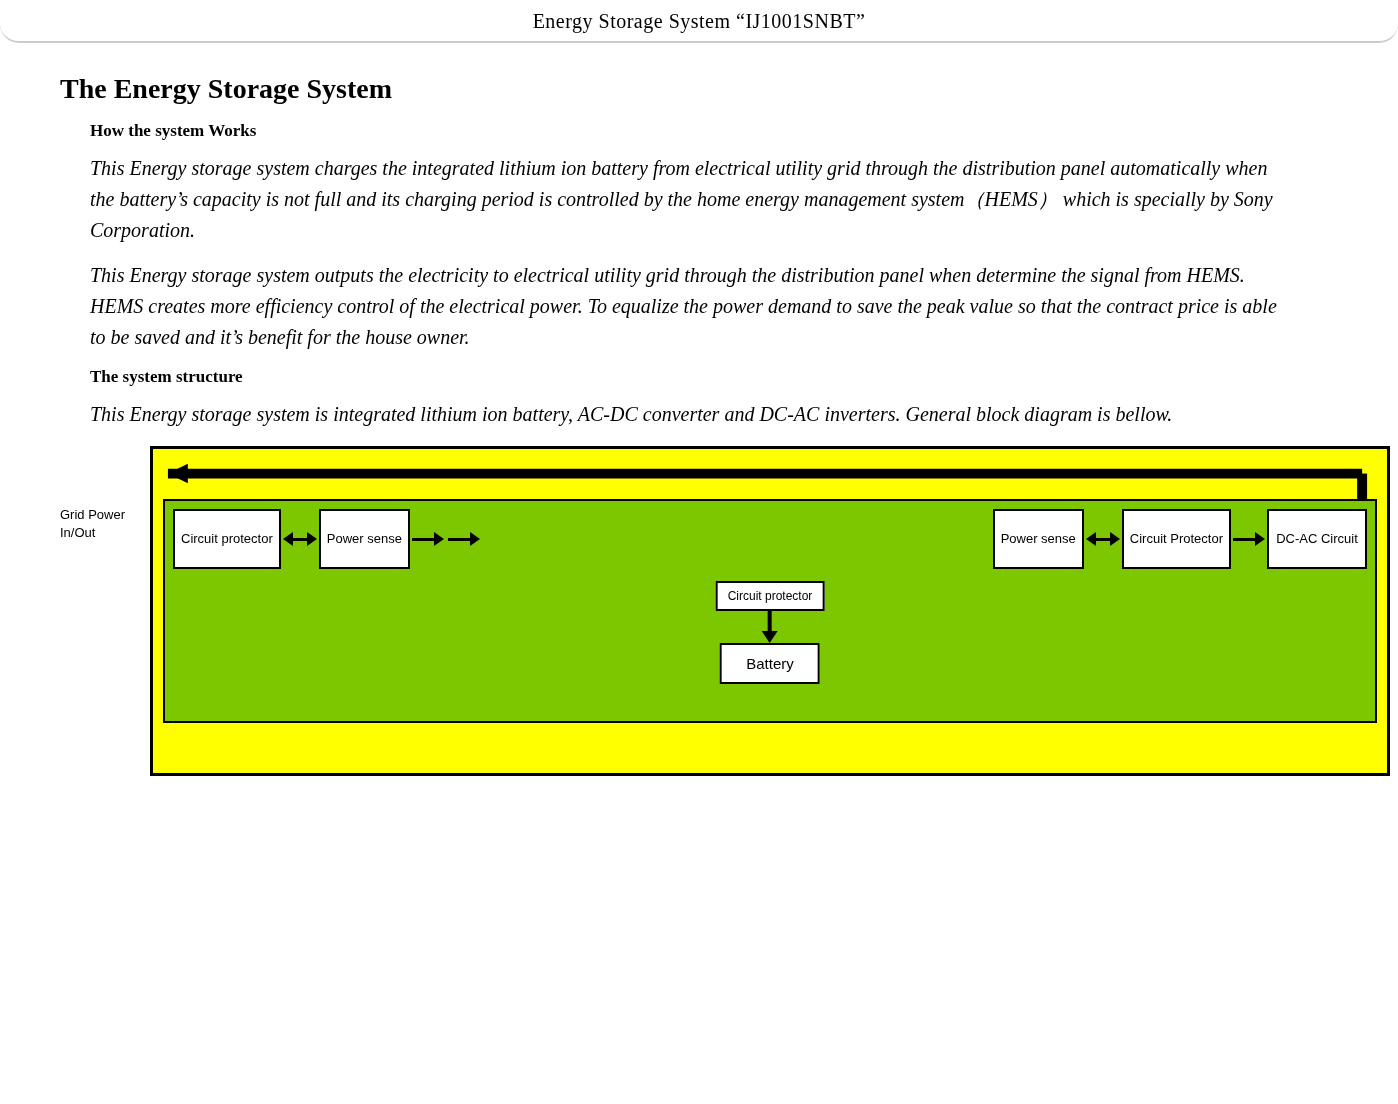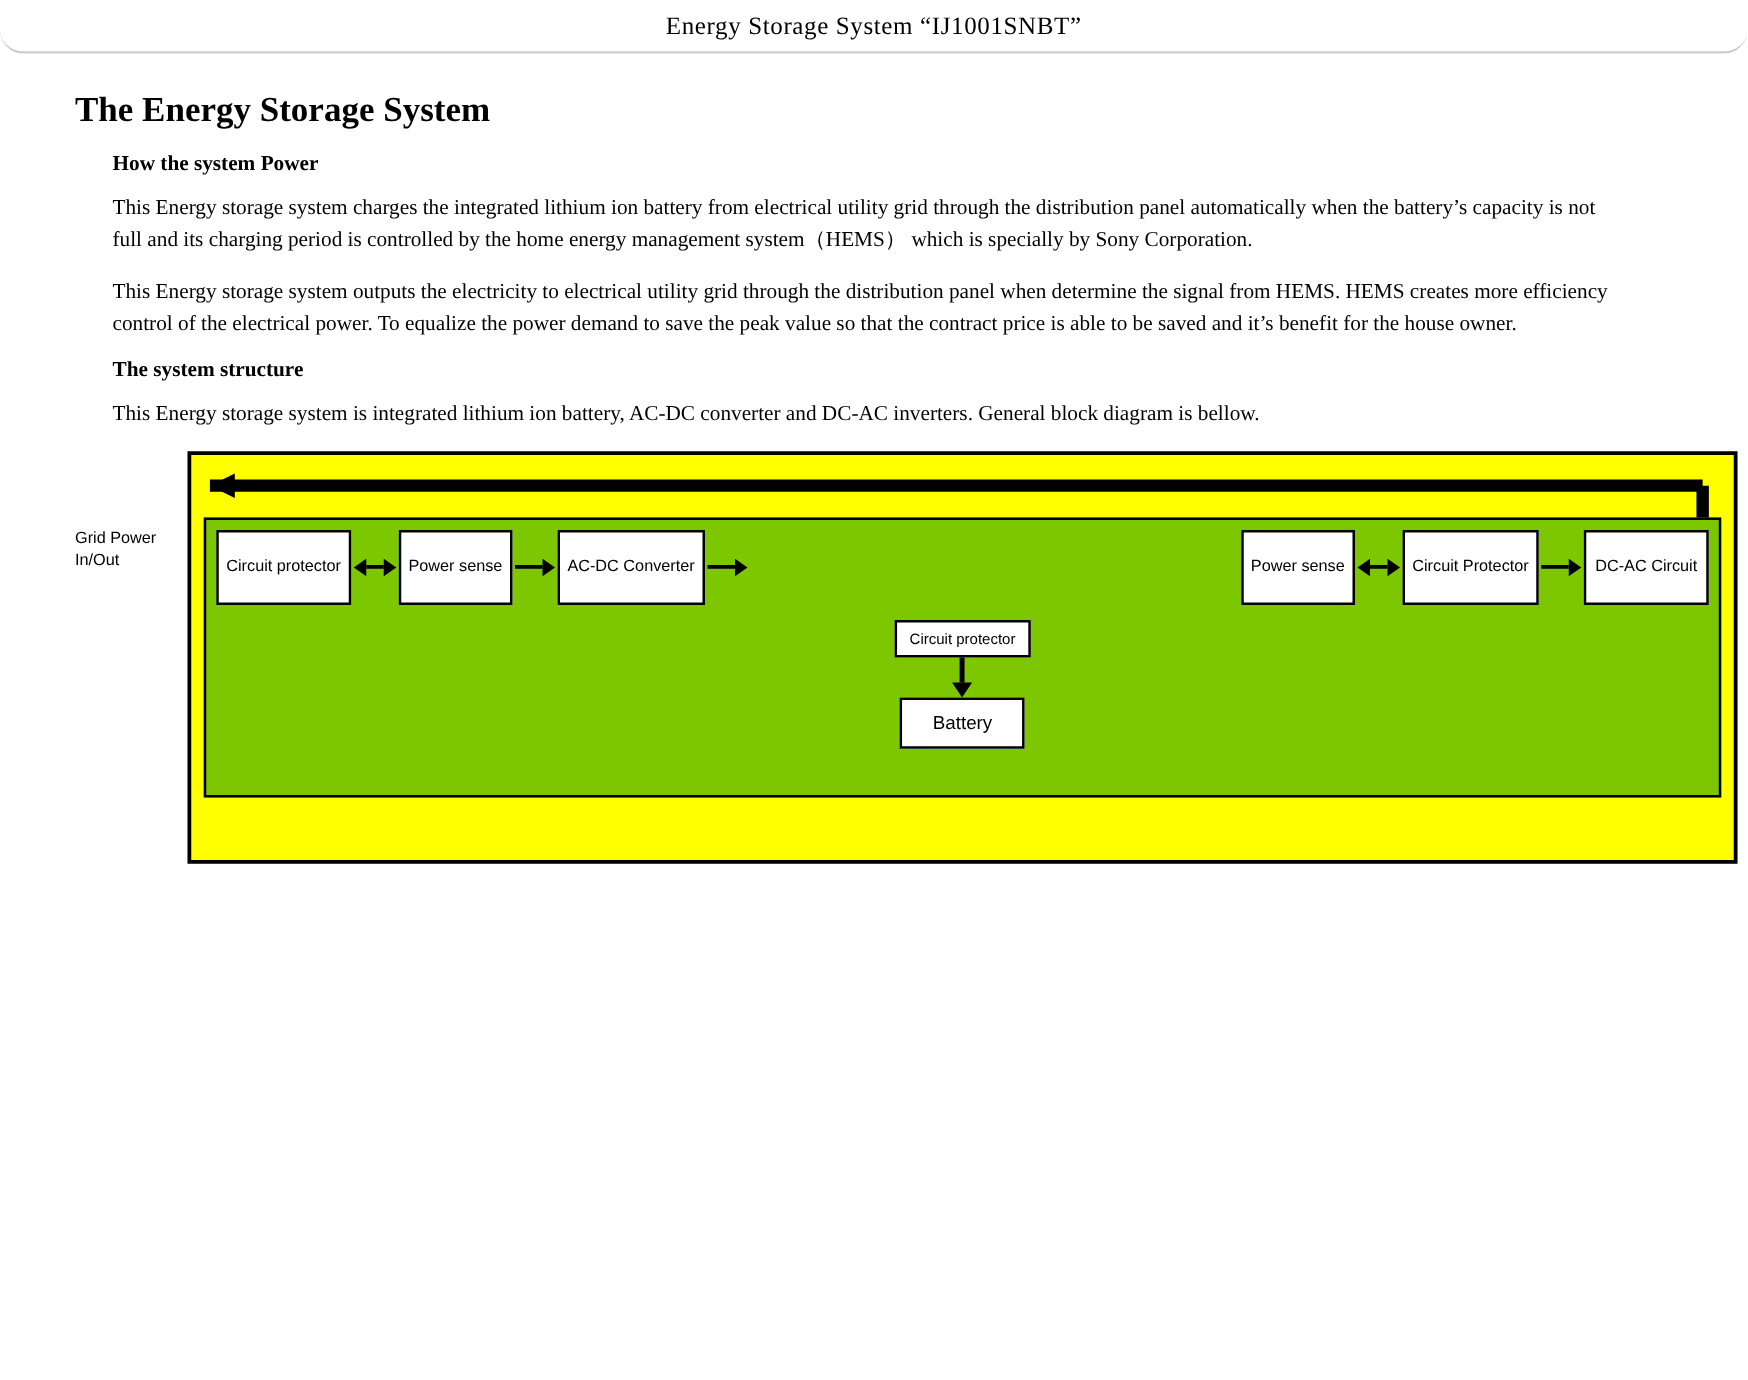--- a/index.html
+++ b/index.html
@@ -29,25 +29,26 @@
       margin-top: 10px;
     }
     .subsection-title {
       font-size: 17px;
       font-weight: bold;
       margin-bottom: 12px;
       margin-top: 6px;
       margin-left: 30px;
     }
     .paragraph {
-      font-size: 17px;
+      font-size: 20px;
       line-height: 1.55;
       margin-bottom: 14px;
       margin-left: 30px;
       max-width: 1200px;
+      font-style: italic;
     }
     .diagram-area {
       margin-top: 16px;
       position: relative;
       width: 100%;
     }
     .grid-label {
       position: absolute;
       left: 0;
       top: 60px;
@@ -129,21 +130,21 @@
 <div class="page-header">
   <span>Energy Storage System “IJ1001SNBT”</span>
 </div>
 
 <div class="content">
   <div class="section-title">
     <span>The Energy Storage System</span>
   </div>
 
   <div class="subsection-title">
-    <span>How the system Power</span>
+    <span>How the system Works</span>
   </div>
 
   <div class="paragraph">
     <span>This Energy storage system charges the integrated lithium ion battery from electrical utility grid through the distribution panel automatically when the  battery’s capacity is not full and its charging period is controlled by the home energy management system（HEMS） which is specially by Sony Corporation.</span>
   </div>
 
   <div class="paragraph">
     <span>This Energy storage system outputs the electricity to electrical utility grid through the distribution panel when determine the signal from HEMS. HEMS creates more efficiency control of the electrical power. To equalize the power demand to save the peak value so that the contract price is able to be saved and it’s benefit for the house owner.</span>
   </div>
 
@@ -205,23 +206,20 @@
 
           <div class="block block-narrow">
             <span>Power sense</span>
           </div>
 
           <div style="display:flex;align-items:center;margin:0 2px;">
             <div style="width:22px;height:3px;background:#000;"></div>
             <div style="width:0;height:0;border-top:7px solid transparent;border-bottom:7px solid transparent;border-left:10px solid #000;"></div>
           </div>
 
-          <div class="block block-wide">
-            <span>AC-DC Converter</span>
-          </div>
 
           <div style="display:flex;align-items:center;margin:0 2px;">
             <div style="width:22px;height:3px;background:#000;"></div>
             <div style="width:0;height:0;border-top:7px solid transparent;border-bottom:7px solid transparent;border-left:10px solid #000;"></div>
           </div>
 
           <div style="flex:1;"></div>
 
           <div class="block block-narrow">
             <span>Power sense</span>

